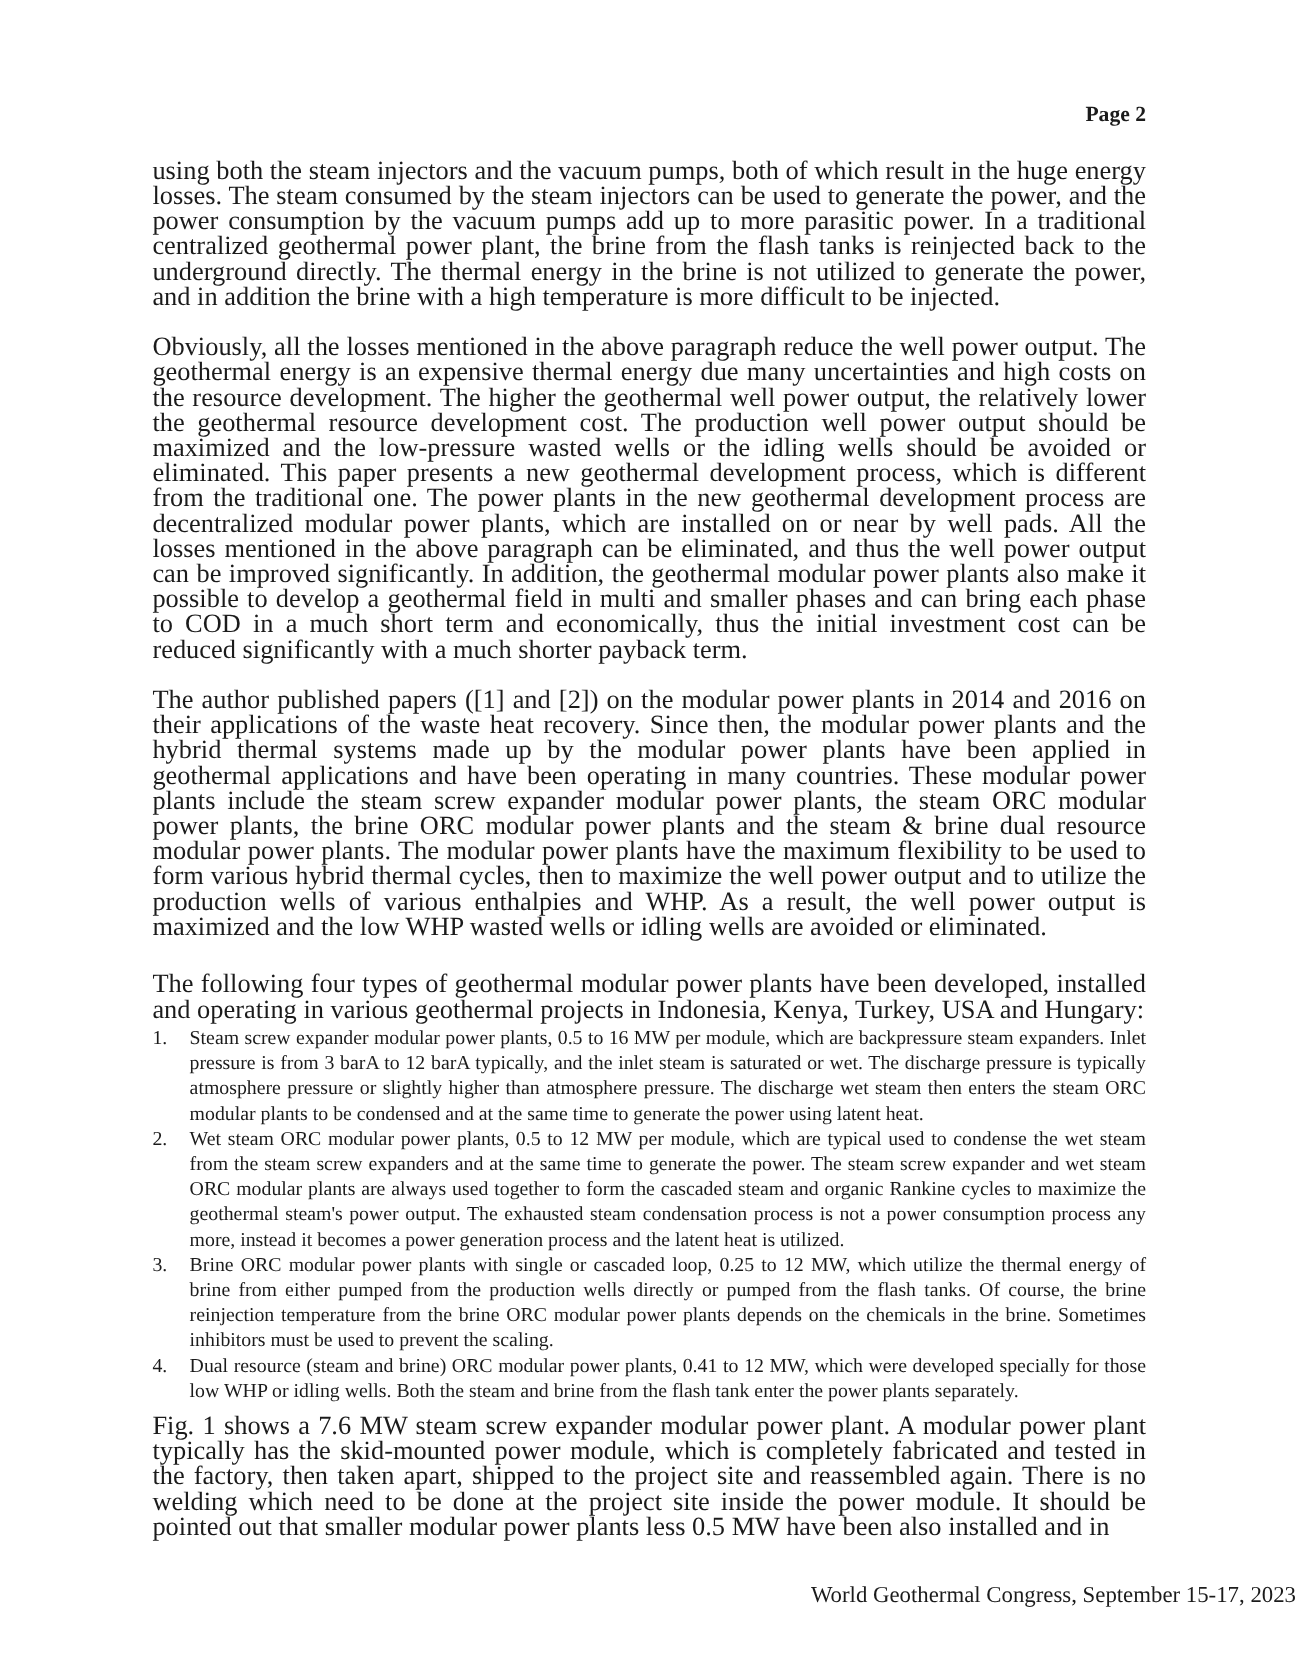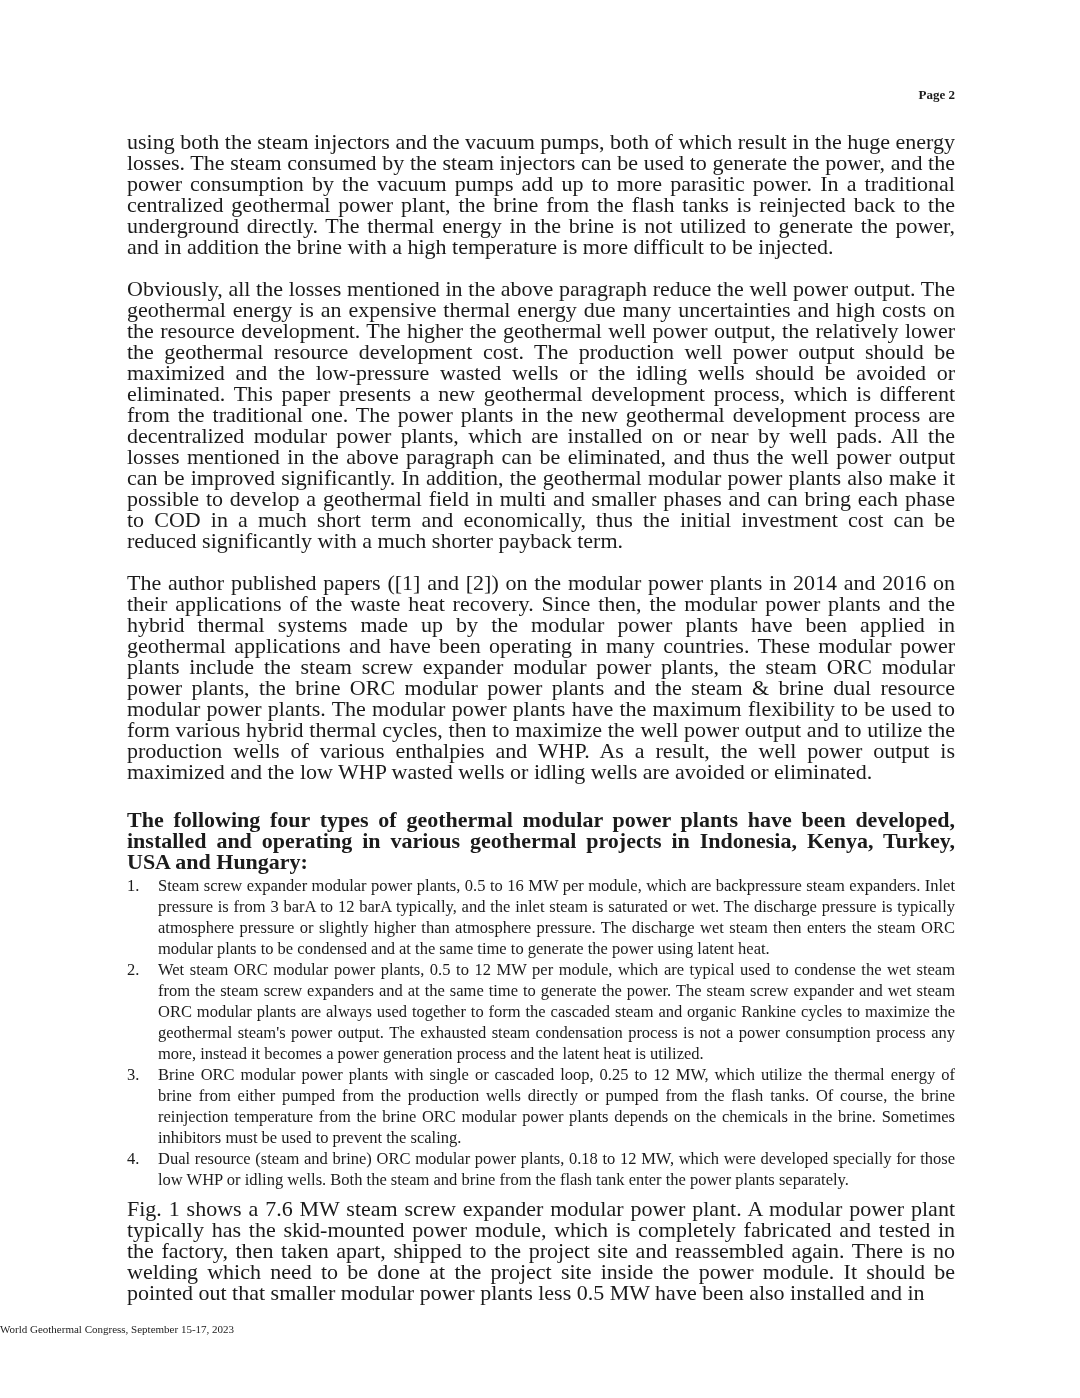--- a/index.html
+++ b/index.html
@@ -14,21 +14,21 @@
     background: #ffffff;
     box-sizing: border-box;
     padding: 84px 125px 0 127px;
     font-family: "Liberation Serif", "DejaVu Serif", serif;
     color: #1b1b1b;
     overflow: hidden;
   }
   .page-label {
     text-align: right;
     font-weight: bold;
-    font-size: 13px;
+    font-size: 18px;
     line-height: 22px;
   }
   .para {
     font-size: 22px;
     line-height: 21px;
     text-align: justify;
     margin: 0 0 21px 0;
   }
   .para-first {
     margin-top: 25px;
@@ -36,21 +36,20 @@
   .section-heading {
     text-align: center;
     font-weight: bold;
     font-size: 19px;
     line-height: 23px;
     margin: 46px 0 0 0;
     letter-spacing: 0.2px;
   }
   .list-intro {
     margin: 27px 0 3px 0;
-    font-weight: bold;
   }
   .numbered-list {
     margin: 0;
   }
   .list-item {
     display: flex;
     font-size: 16.5px;
     line-height: 21px;
   }
   .list-num {
@@ -63,22 +62,22 @@
   }
   .closing {
     margin-top: 8px;
     margin-bottom: 0;
   }
   .page-footer {
     position: absolute;
     left: 0;
     bottom: 58px;
     width: 100%;
-    text-align: left;
-    font-size: 11px;
+    text-align: right;
+    font-size: 19px;
     line-height: 21px;
   }
 </style>
 </head>
 <body>
 
 <div class="page">
 
   <div class="page-label">Page 2</div>
 
@@ -103,21 +102,21 @@
       <div class="list-text">Wet steam ORC modular power plants, 0.5 to 12 MW per module, which are typical used to condense the wet steam from the steam screw expanders and at the same time to generate the power. The steam screw expander and wet steam ORC modular plants are always used together to form the cascaded steam and organic Rankine cycles to maximize the geothermal steam's power output. The exhausted steam condensation process is not a power consumption process any more, instead it becomes a power generation process and the latent heat is utilized.</div>
     </div>
 
     <div class="list-item">
       <span class="list-num">3.</span>
       <div class="list-text">Brine ORC modular power plants with single or cascaded loop, 0.25 to 12 MW, which utilize the thermal energy of brine from either pumped from the production wells directly or pumped from the flash tanks.  Of course, the brine reinjection temperature from the brine ORC modular power plants depends on the chemicals in the brine. Sometimes inhibitors must be used to prevent the scaling.</div>
     </div>
 
     <div class="list-item">
       <span class="list-num">4.</span>
-      <div class="list-text">Dual resource (steam and brine) ORC modular power plants, 0.18 to 12 MW, which were developed specially for those low WHP or idling wells. Both the steam and brine from the flash tank enter the power plants separately.</div>
+      <div class="list-text">Dual resource (steam and brine) ORC modular power plants, 0.41 to 12 MW, which were developed specially for those low WHP or idling wells. Both the steam and brine from the flash tank enter the power plants separately.</div>
     </div>
 
   </div>
 
   <p class="para closing">Fig. 1 shows a 7.6 MW steam screw expander modular power plant. A modular power plant typically has the skid-mounted power module, which is completely fabricated and tested in the factory, then taken apart, shipped to the project site and reassembled again. There is no welding which need to be done at the project site inside the power module. It should be pointed out that smaller modular power plants less 0.5 MW have been also installed and in</p>
 
   <div class="page-footer">World Geothermal Congress, September 15-17, 2023</div>
 
 </div>
 

